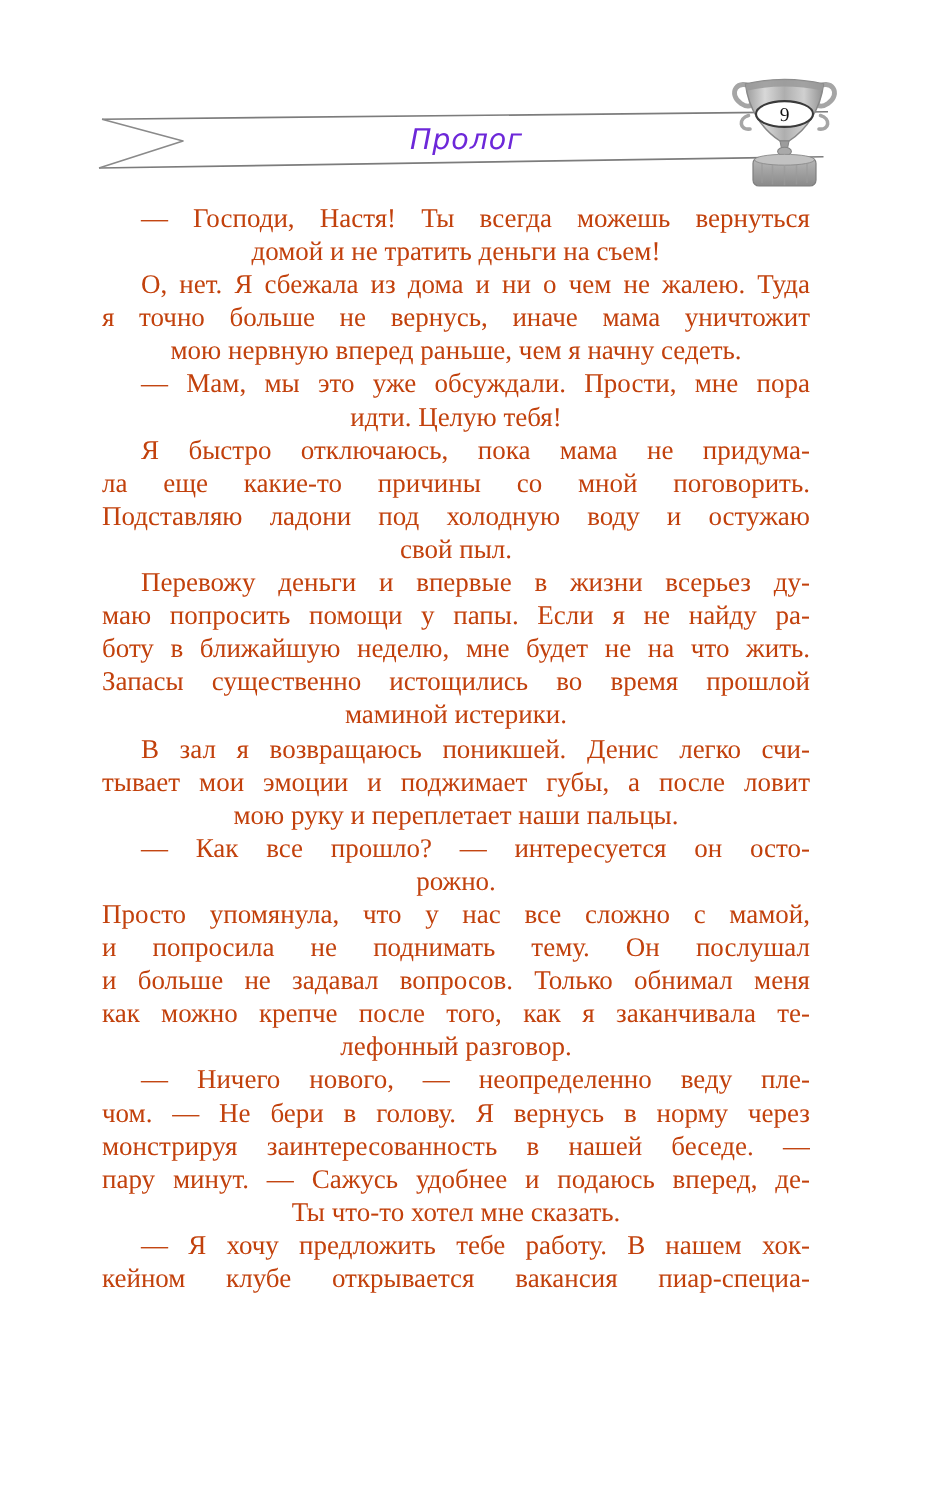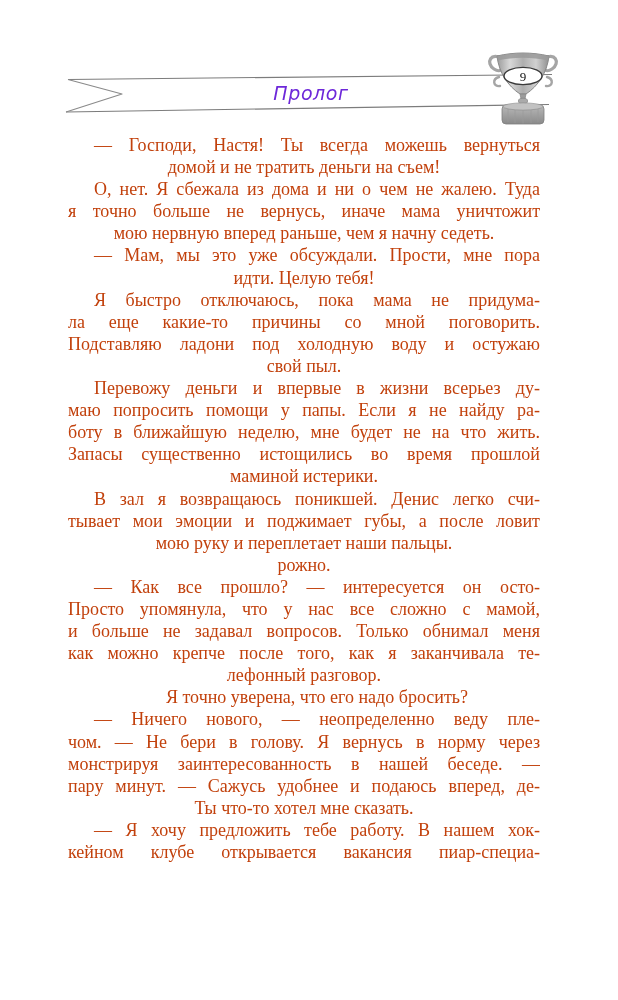--- a/index.html
+++ b/index.html
@@ -130,31 +130,29 @@
         <div class="line just">боту в ближайшую неделю, мне будет не на что жить.</div>
         <div class="line just">Запасы существенно истощились во время прошлой</div>
         <div class="line last">маминой истерики.</div>
       </div>
       <div class="para">
         <div class="line just first">В зал я возвращаюсь поникшей. Денис легко счи-</div>
         <div class="line just">тывает мои эмоции и поджимает губы, а после ловит</div>
         <div class="line last">мою руку и переплетает наши пальцы.</div>
       </div>
       <div class="para">
+        <div class="line just first">— Как все прошло? — интересуется он осто-</div>
         <div class="line last">рожно.</div>
-        <div class="line just first">— Как все прошло? — интересуется он осто-</div>
       </div>
       <div class="para">
         <div class="line just">Просто упомянула, что у нас все сложно с мамой,</div>
+        <div class="line just">и попросила не поднимать тему. Он послушал</div>
         <div class="line just">и больше не задавал вопросов. Только обнимал меня</div>
         <div class="line just">как можно крепче после того, как я заканчивала те-</div>
         <div class="line last">лефонный разговор.</div>
-      </div>
-      <div class="para">
-        <div class="line last first">Я точно уверена, что его надо бросить?</div>
       </div>
       <div class="para">
         <div class="line just first">— Ничего нового, — неопределенно веду пле-</div>
         <div class="line just">чом. — Не бери в голову. Я вернусь в норму через</div>
         <div class="line just">монстрируя заинтересованность в нашей беседе. —</div>
         <div class="line just">пару минут. — Сажусь удобнее и подаюсь вперед, де-</div>
         <div class="line last">Ты что-то хотел мне сказать.</div>
       </div>
       <div class="para">
         <div class="line just first">— Я хочу предложить тебе работу. В нашем хок-</div>

